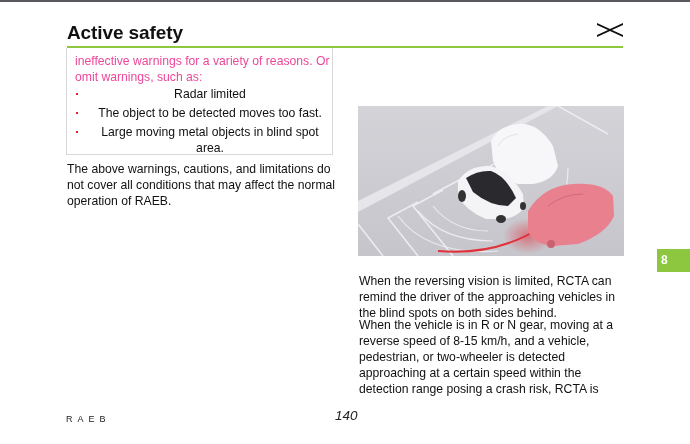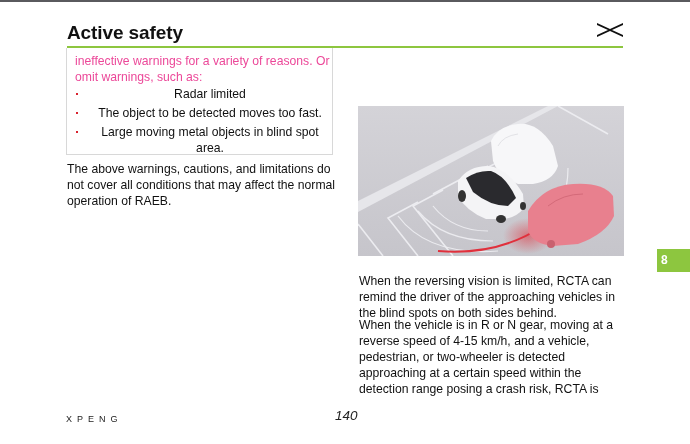--- a/index.html
+++ b/index.html
@@ -157,19 +157,19 @@
       <ellipse cx="143" cy="113" rx="5" ry="4" fill="#333"></ellipse>
       <ellipse cx="165" cy="100" rx="3" ry="4" fill="#333"></ellipse>
 
       <path d="M170 105 Q185 80 215 78 Q245 76 255 90 L256 110 Q248 128 220 138 L195 140 Q175 138 170 125 Z" fill="#e8808e"></path>
       <path d="M190 100 Q205 88 225 88" stroke="#d46a79" stroke-width="1" fill="none"></path>
       <ellipse cx="193" cy="138" rx="4" ry="4" fill="#c9616f"></ellipse>
     </svg>
   </div>
 
   <div class="right-para p1">When the reversing vision is limited, RCTA can remind the driver of the approaching vehicles in the blind spots on both sides behind.</div>
-  <div class="right-para p2">When the vehicle is in R or N gear, moving at a reverse speed of 4-15 km/h, and a vehicle, pedestrian, or two-wheeler is detected approaching at a certain speed within the detection range posing a crash risk, RCTA is</div>
+  <div class="right-para p2">When the vehicle is in R or N gear, moving at a reverse speed of 8-15 km/h, and a vehicle, pedestrian, or two-wheeler is detected approaching at a certain speed within the detection range posing a crash risk, RCTA is</div>
 
   <div class="chapter-tab">8</div>
 
-  <div class="footer-logo">XPENG</div>
+  <div class="footer-logo">RAEB</div>
   <div class="page-number">140</div>
 </div>
 
 </body></html>

